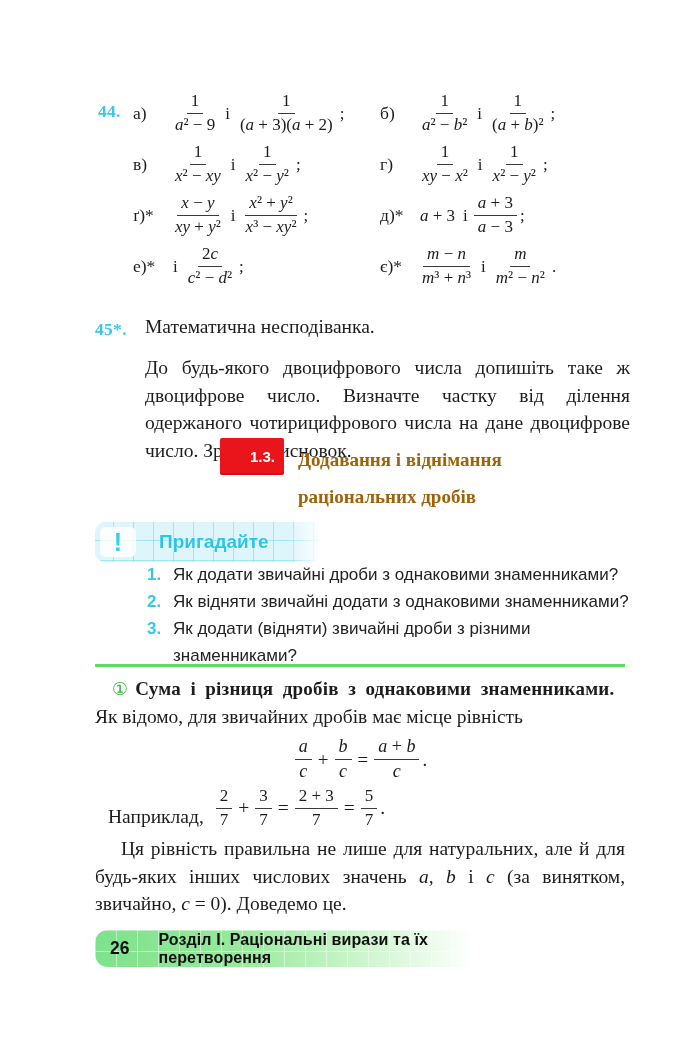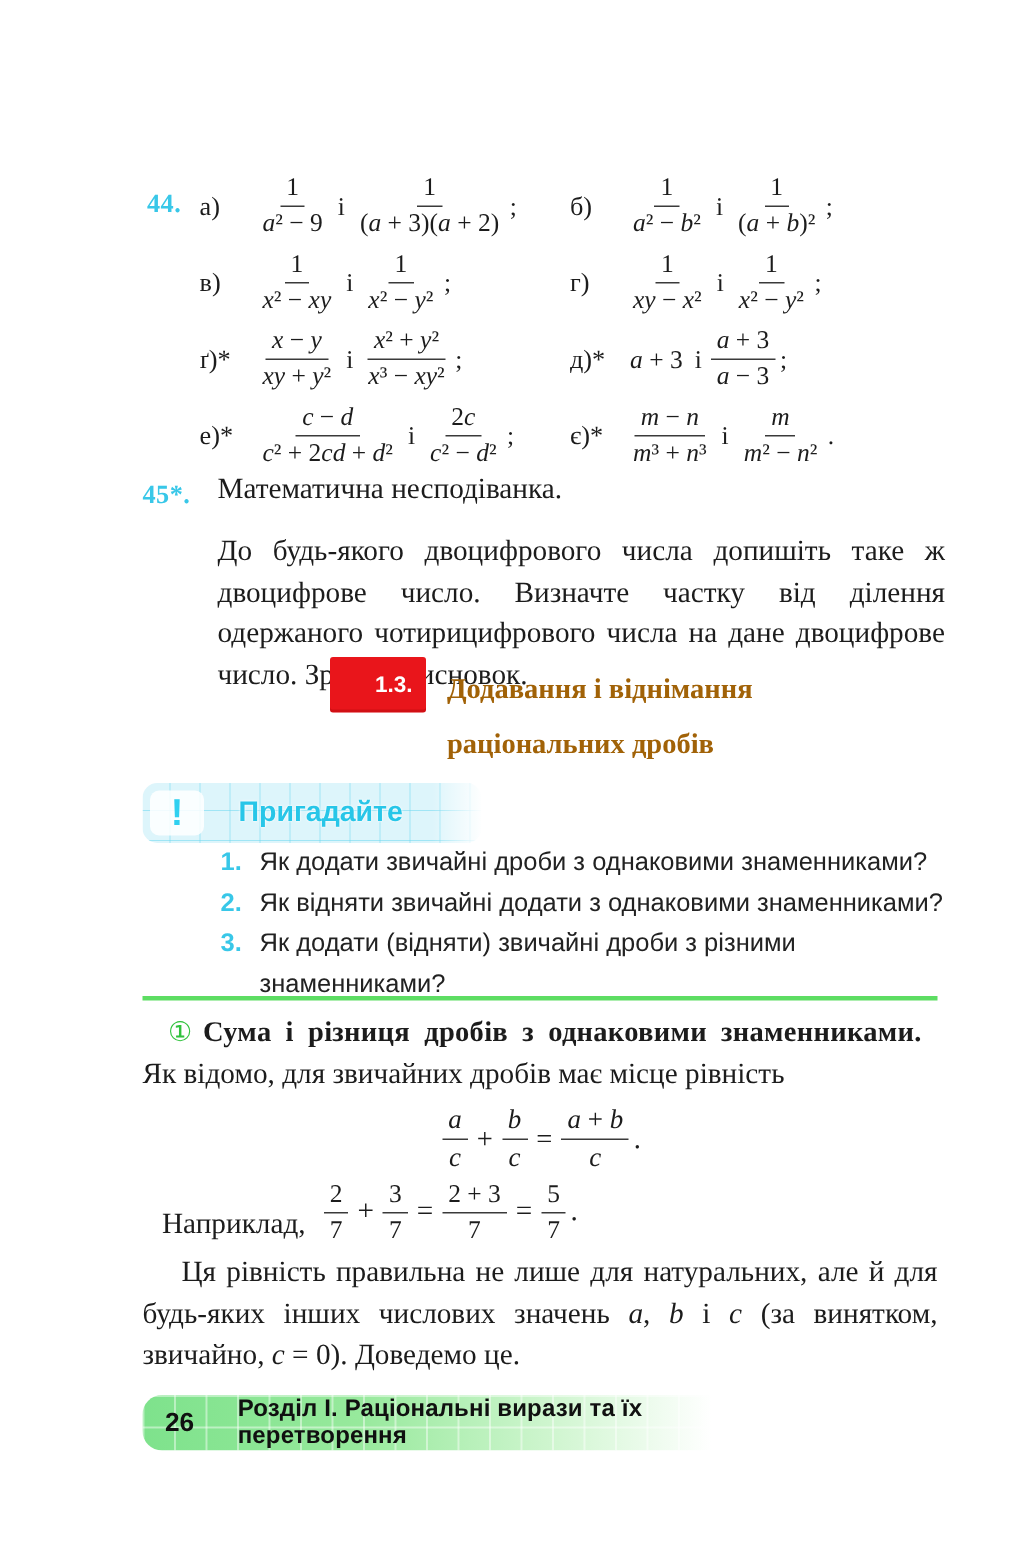--- a/index.html
+++ b/index.html
@@ -3,21 +3,21 @@
 <meta charset="utf-8">
 <style>
   html,body{margin:0;padding:0;background:#ffffff;}
   .page{
     position:relative;width:690px;height:1040px;background:#ffffff;
     font-family:"Liberation Serif",serif;color:#1c1c1c;overflow:hidden;
   }
   i{font-style:italic;}
 
   
-  .ex44{position:absolute;left:95px;top:112px;width:540px;}
+  .ex44{position:absolute;left:95px;top:88px;width:540px;}
   .ex-num{
     position:absolute;left:3px;top:13px;color:#38c7e8;font-weight:bold;
     font-size:17.5px;letter-spacing:.3px;
   }
   .ex-rows{margin-left:38px;}
   .ex-row{display:flex;align-items:center;height:51px;}
   .ex-item{display:flex;align-items:center;font-size:17px;white-space:nowrap;}
   .ex-item.left{width:247px;flex:none;}
   .ex-label{width:36px;flex:none;font-size:17.5px;}
   .frac{display:inline-flex;flex-direction:column;align-items:center;margin:0 2px;line-height:1.22;}
@@ -193,24 +193,20 @@
             <span class="frac">
               <span class="num"><i>a</i> + 3</span>
               <span class="den"><i>a</i> − 3</span>
             </span>
             <span class="mpunct">;</span>
           </div>
         </div>
         <div class="ex-row">
           <div class="ex-item left">
             <span class="ex-label">е)*</span>
-            <span class="frac">
-              <span class="num"><i>c</i> − <i>d</i></span>
-              <span class="den"><i>c</i>² + 2<i>cd</i> + <i>d</i>²</span>
-            </span>
             <span class="mtext">і</span>
             <span class="frac">
               <span class="num">2<i>c</i></span>
               <span class="den"><i>c</i>² − <i>d</i>²</span>
             </span>
             <span class="mpunct">;</span>
           </div>
           <div class="ex-item right">
             <span class="ex-label">є)*</span>
             <span class="frac">

